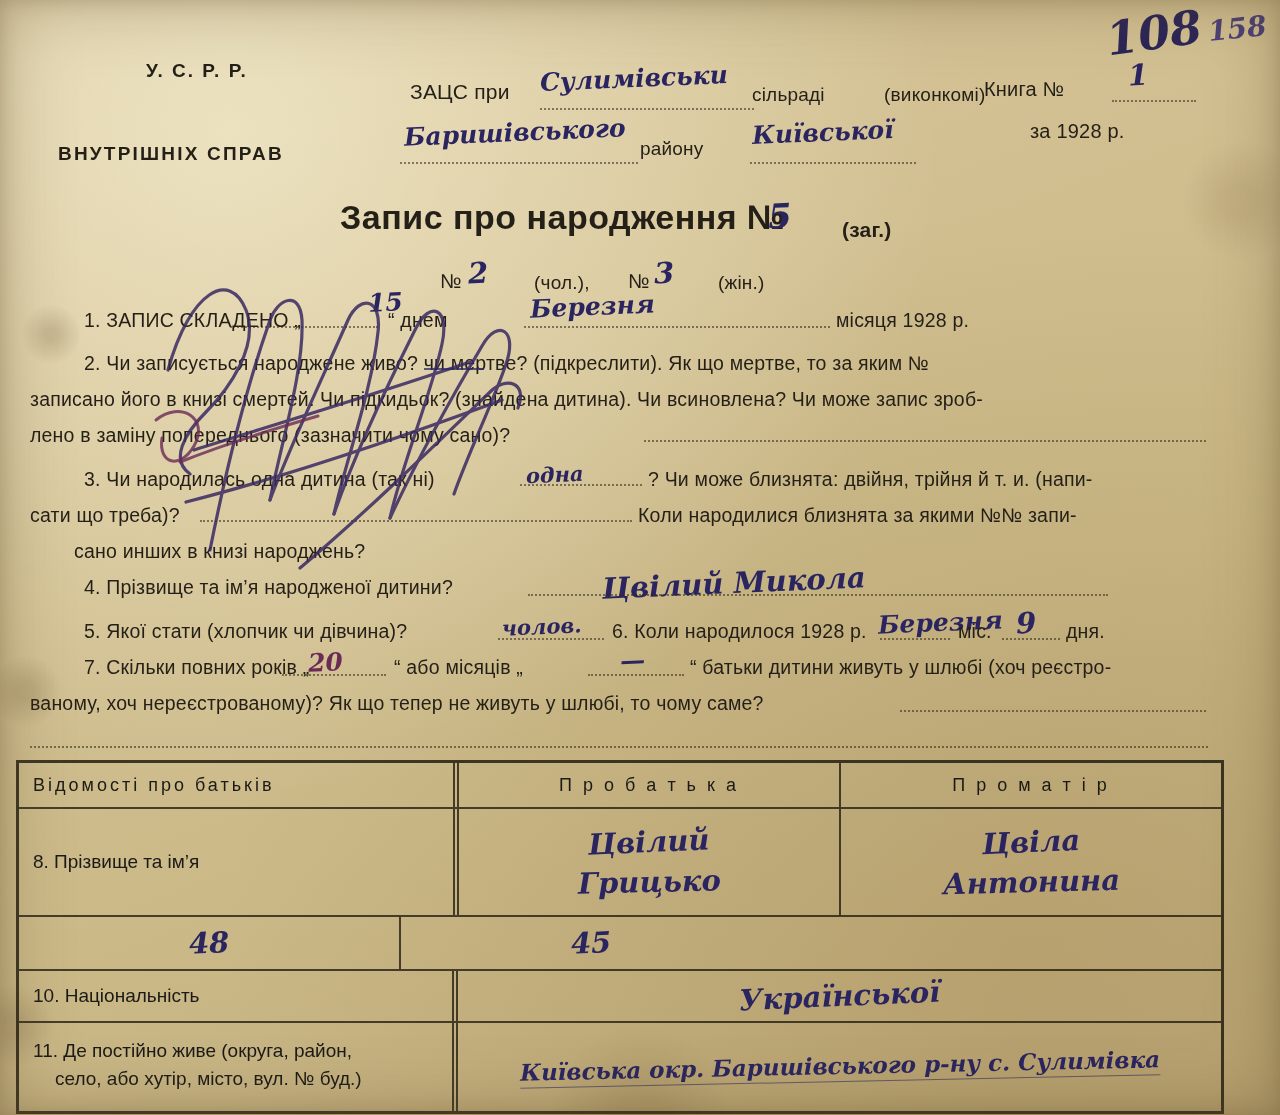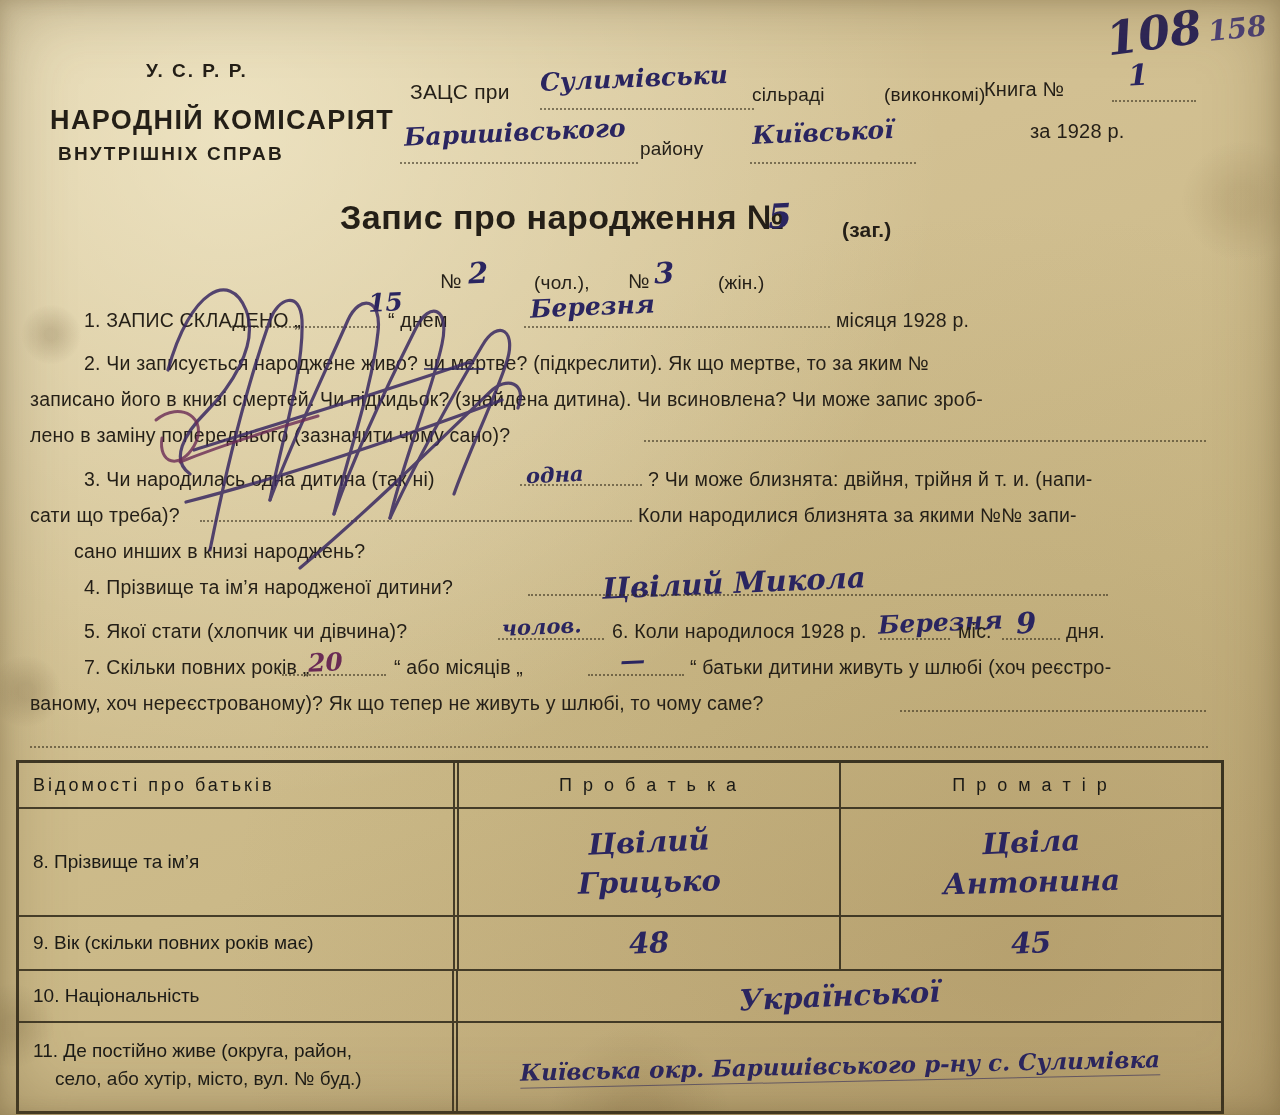--- a/index.html
+++ b/index.html
@@ -263,21 +263,20 @@
 </head>
 <body>
 
 <div class="page">
   <div class="grain"></div>
 
   <div class="abs hand" id="arch1">108</div>
   <div class="abs hand" id="arch2">158</div>
 
   <div class="abs printed" id="usrr">У. С. Р. Р.</div>
-  <div class="abs printed" id="nk">НАРОДНІЙ КОМІСАРІЯТ</div>
   <div class="abs printed" id="vs">ВНУТРІШНІХ СПРАВ</div>
 
   <div class="abs printed" id="zacs">ЗАЦС при</div>
   <div class="abs dots" id="hl-1"></div>
   <div class="abs hand h-md" style="left:540px; top:64px;">Сулимівськи</div>
   <div class="abs printed" id="silrada">сільраді</div>
   <div class="abs printed" id="vykonkom">(виконкомі)</div>
 
   <div class="abs dots" id="hl-2"></div>
   <div class="abs hand h-md" style="left:404px; top:118px;">Баришівського</div>
@@ -389,21 +388,20 @@
       </div>
       <div class="c3">
         <div class="stack">
           <span class="hand h-lg">Цвіла</span>
           <span class="hand h-lg" style="transform:rotate(-1.5deg);">Антонина</span>
         </div>
       </div>
     </div>
 
     <div class="trow row-age">
-      <div class="c1 double">9. Вік (скільки повних років має)</div>
       <div class="c2">
         <span class="hand h-lg">48</span>
       </div>
       <div class="c3">
         <span class="hand h-lg">45</span>
       </div>
     </div>
 
     <div class="trow row-nat">
       <div class="c1 double">10. Національність</div>

